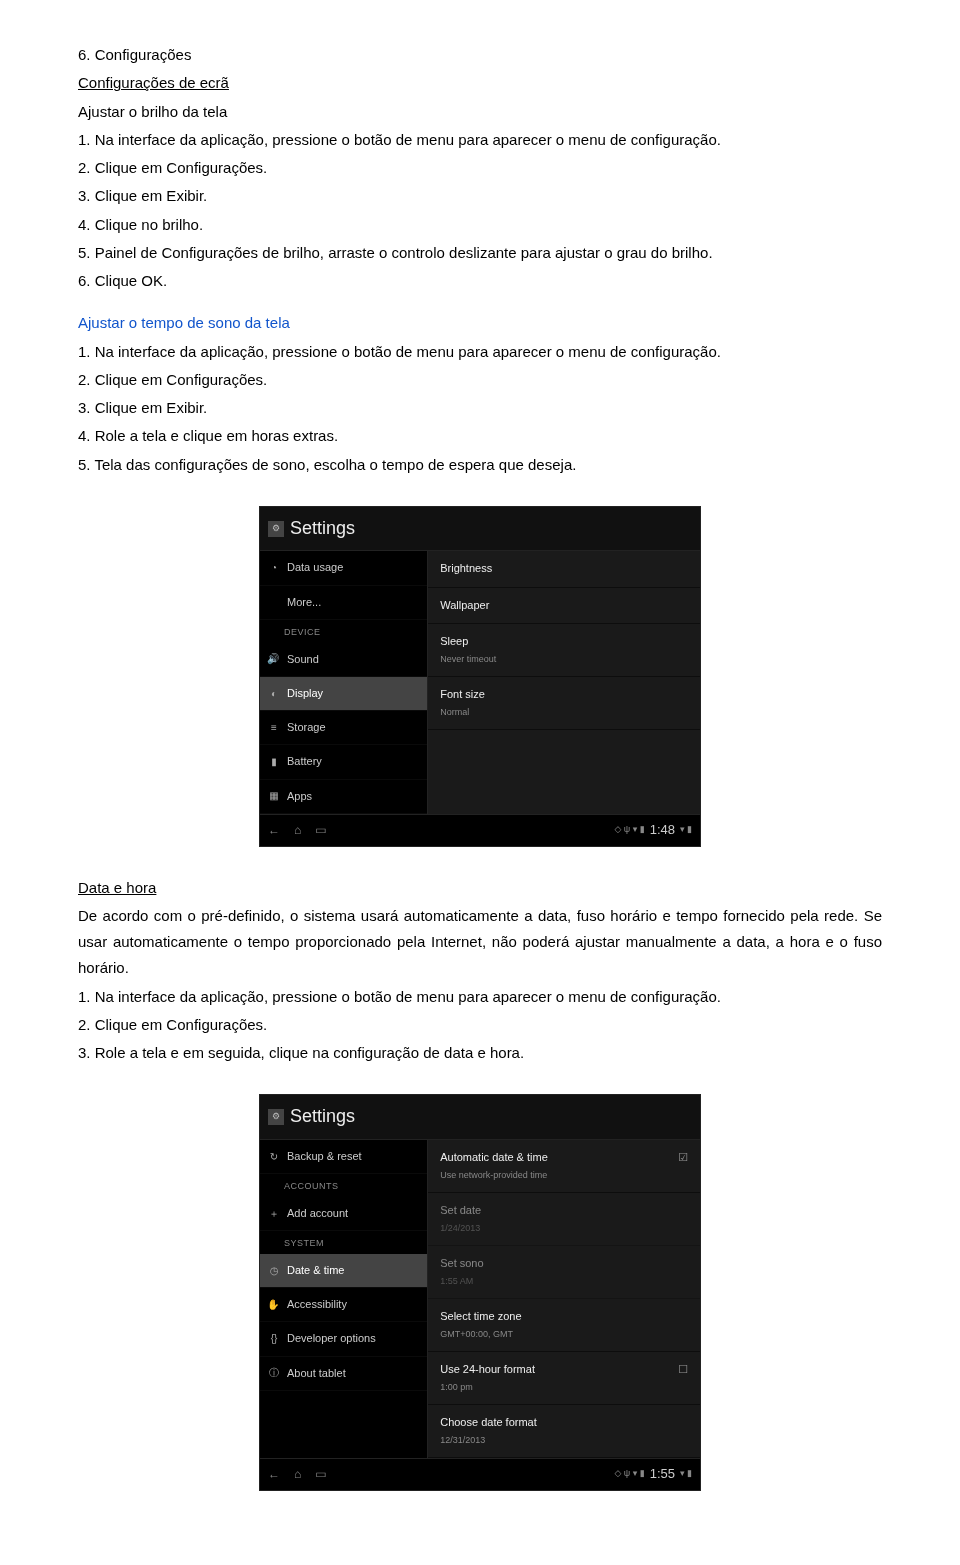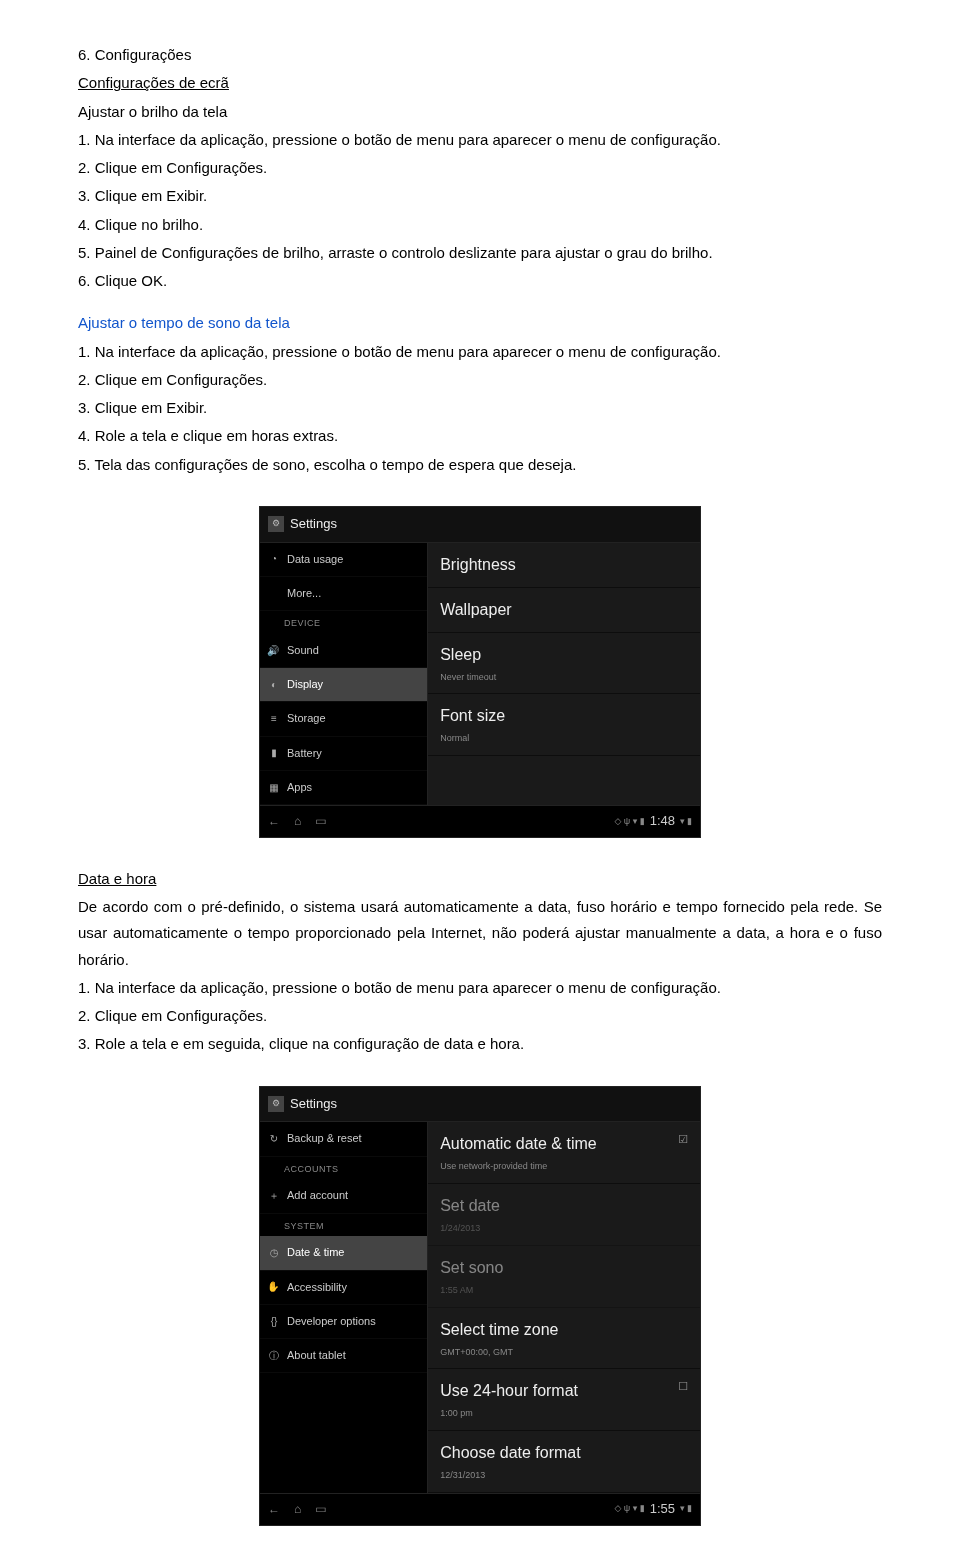--- a/index.html
+++ b/index.html
@@ -3,30 +3,30 @@
 <meta charset="utf-8">
 <style>
 body{font-family:Arial,Helvetica,sans-serif;font-size:15px;line-height:1.75;color:#000;max-width:960px;margin:0 auto;padding:40px 78px 40px 78px;background:#fff}
 .bold{font-weight:normal}
 .subtitle{text-decoration:underline;margin-top:32px;margin-bottom:2px}
 .blue{color:#1155cc}
 .para{margin:2px 0}
 .screenshot{width:440px;margin:28px auto;background:#000;color:#ddd;font-family:Arial,sans-serif;font-size:11px;border:1px solid #222}
 .ss-header{display:flex;align-items:center;gap:6px;padding:6px 8px;background:#111;border-bottom:1px solid #222}
 .ss-arrow{width:16px;height:16px;background:#444;display:flex;align-items:center;justify-content:center;font-size:9px;color:#bbb}
-.ss-title{font-size:13px;color:#eee}
+.ss-title{font-size:18px;color:#eee}
 .ss-body{display:flex;min-height:200px}
 .ss-left{width:38%;background:#000;border-right:1px solid #222}
 .ss-right{flex:1;background:#1a1a1a}
 .ss-item{display:flex;align-items:center;gap:7px;padding:7px 8px;font-size:11px;color:#ccc;border-bottom:1px solid #0a0a0a}
 .ss-item.sel{background:#444;color:#fff}
 .ss-item .ic{width:12px;height:12px;display:flex;align-items:center;justify-content:center;font-size:10px;color:#aaa}
 .ss-cat{font-size:9px;color:#888;padding:5px 24px 2px;letter-spacing:0.5px}
 .ss-r-item{padding:8px 12px;border-bottom:1px solid #0d0d0d}
-.ss-r-label{font-size:16px;color:#eee}
+.ss-r-label{font-size:11px;color:#eee}
 .ss-r-sub{font-size:9px;color:#888;margin-top:1px}
 .ss-r-chk{float:right;color:#999}
 .ss-navbar{display:flex;align-items:center;justify-content:space-between;padding:4px 8px;background:#000;border-top:1px solid #222;font-size:11px;color:#aaa}
 .ss-nav-left{display:flex;gap:14px;align-items:center}
 .ss-nav-right{display:flex;gap:5px;align-items:center;font-size:13px;color:#ccc}
 .nav-ic{font-size:12px;color:#888}
 .justify{text-align:justify}
 </style>
 </head>
 <body>

